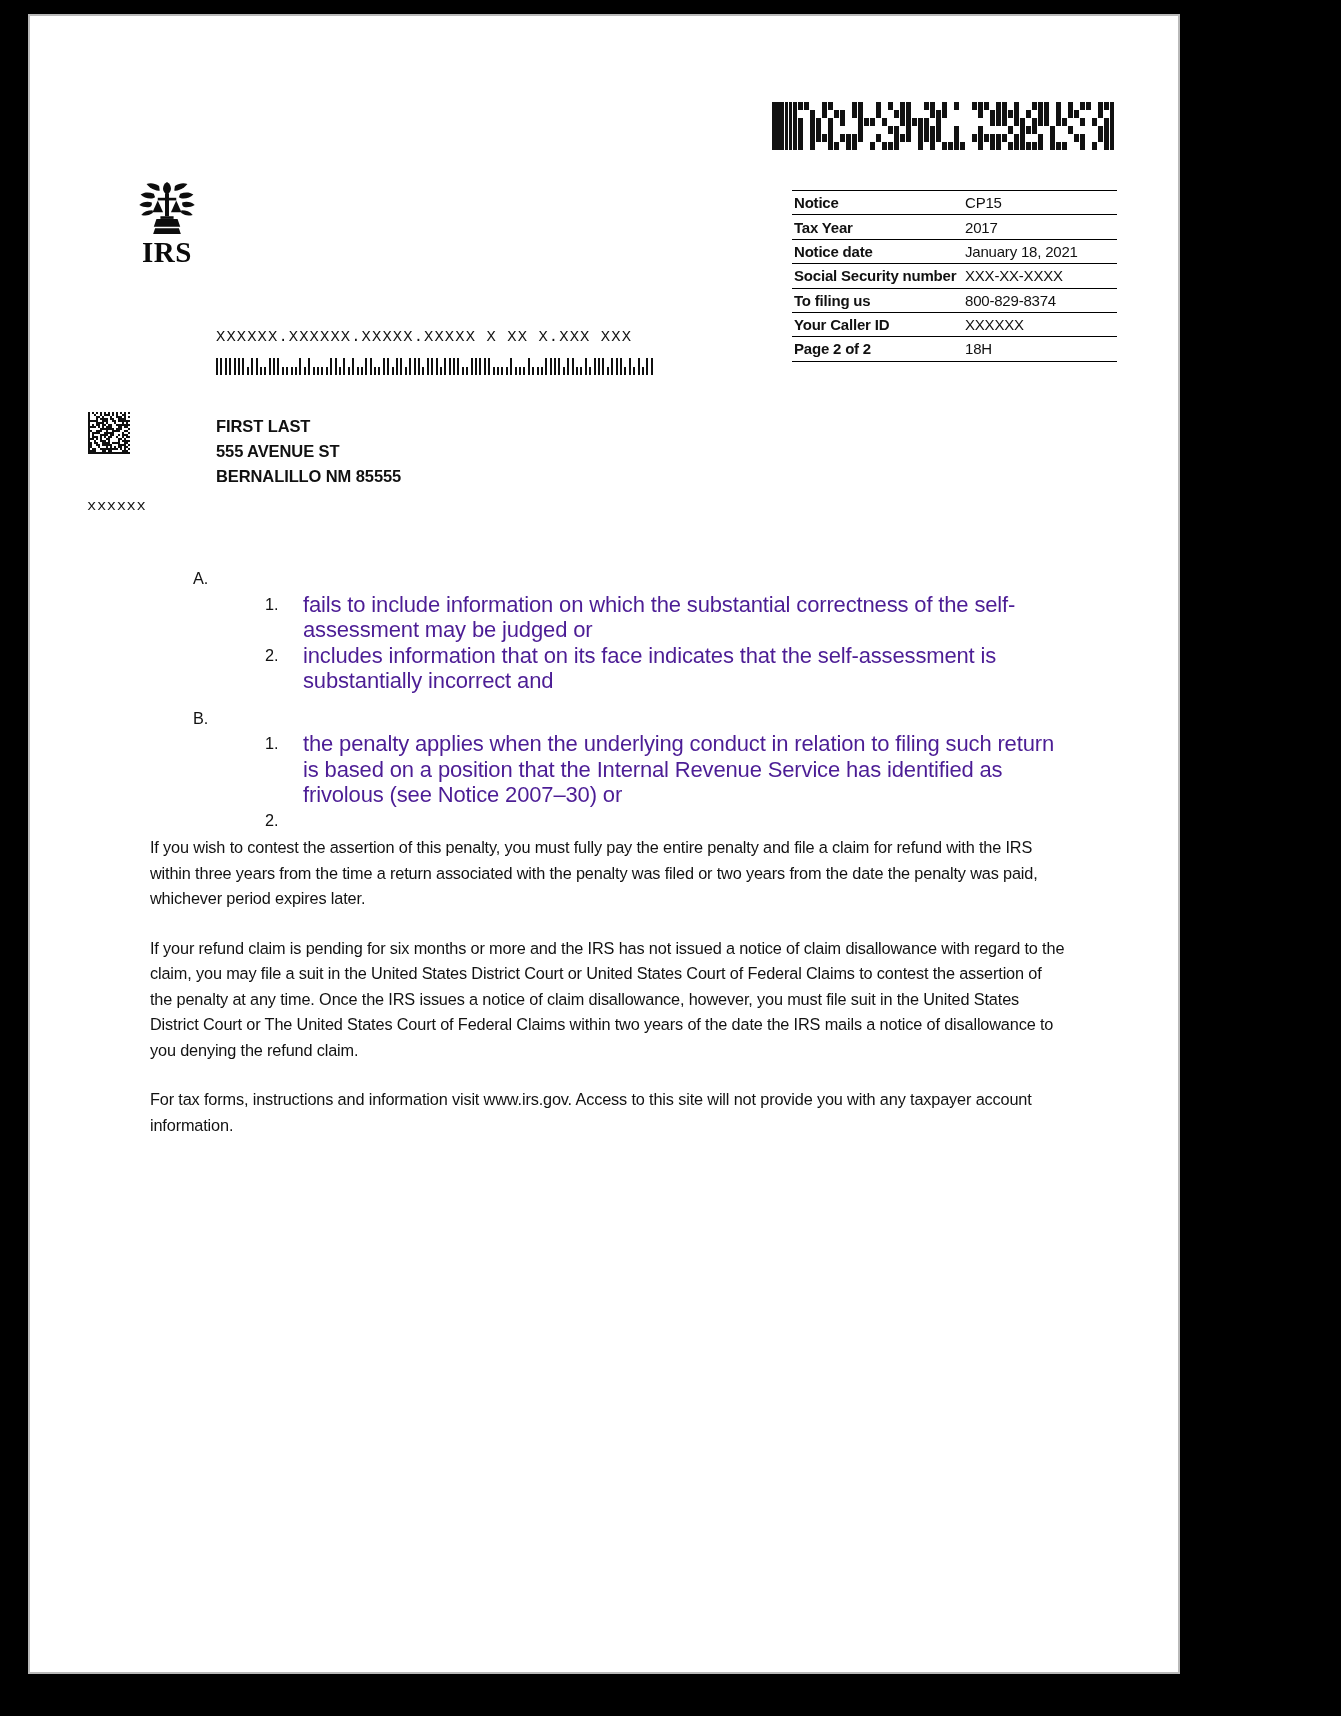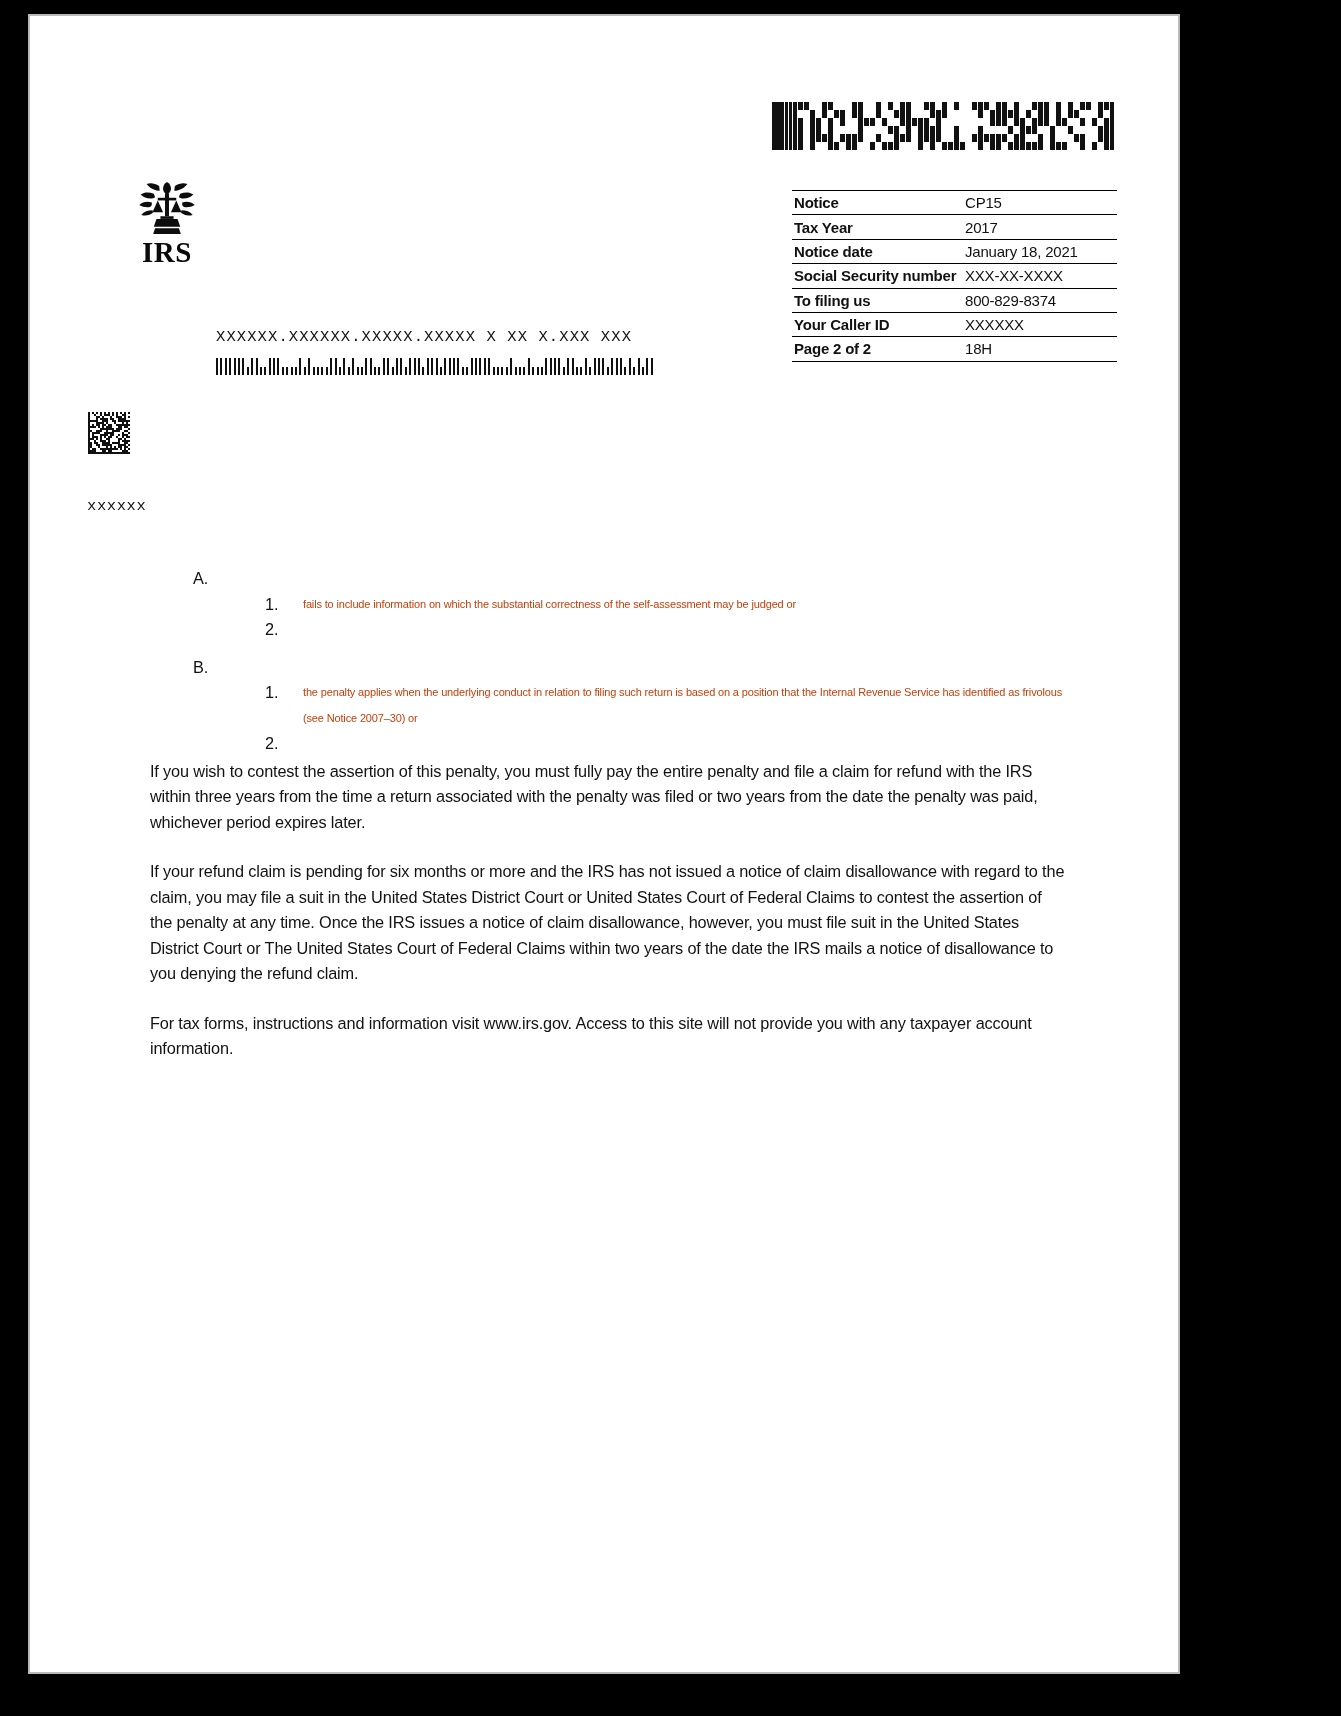--- a/index.html
+++ b/index.html
@@ -207,22 +207,22 @@
     margin-left: 115px;
     line-height: 25.5px;
   }
   .num-label {
     width: 38px;
     flex: none;
     font-size: 16.3px;
     color: #121212;
   }
   .num-text {
-    font-size: 11px;
-    color: #c2410c;
+    font-size: 22px;
+    color: #4c1d95;
     letter-spacing: -0.15px;
     max-width: 790px;
   }
   .gap-b { height: 10px; }
   .after-list { margin-top: 34px; }
 </style>
 </head>
 <body>
 
 <div class="page-shadow-bg"></div>
@@ -1078,36 +1078,42 @@
         <rect x="14" y="20" width="1" height="1" fill="#111111"></rect>
         <rect x="15" y="20" width="1" height="1" fill="#111111"></rect>
         <rect x="16" y="20" width="1" height="1" fill="#111111"></rect>
         <rect x="17" y="20" width="1" height="1" fill="#111111"></rect>
         <rect x="18" y="20" width="1" height="1" fill="#111111"></rect>
         <rect x="19" y="20" width="1" height="1" fill="#111111"></rect>
         <rect x="20" y="20" width="1" height="1" fill="#111111"></rect>
       </svg>
   </div>
 
+  <div class="recipient">
+    <div>FIRST LAST</div>
+    <div>555 AVENUE ST</div>
+    <div>BERNALILLO NM 85555</div>
+  </div>
 
   <div class="xmark">xxxxxx</div>
 
   <div class="body-area">
 
 
     <div class="list-block">
 
       <div class="alpha-item">
         <div class="alpha-label">A.</div>
         <div class="num-row">
           <span class="num-label">1.</span>
           <span class="num-text">fails to include information on which the substantial correctness of the self-assessment may be judged or</span>
         </div>
         <div class="num-row">
           <span class="num-label">2.</span>
+          <span class="num-text">includes information that on its face indicates that the self-assessment is substantially incorrect and</span>
         </div>
       </div>
 
       <div class="gap-b"></div>
 
       <div class="alpha-item">
         <div class="alpha-label">B.</div>
         <div class="num-row">
           <span class="num-label">1.</span>
           <span class="num-text">the penalty applies when the underlying conduct in relation to filing such return is based on a position that the Internal Revenue Service has identified as frivolous (see Notice 2007–30) or</span>

